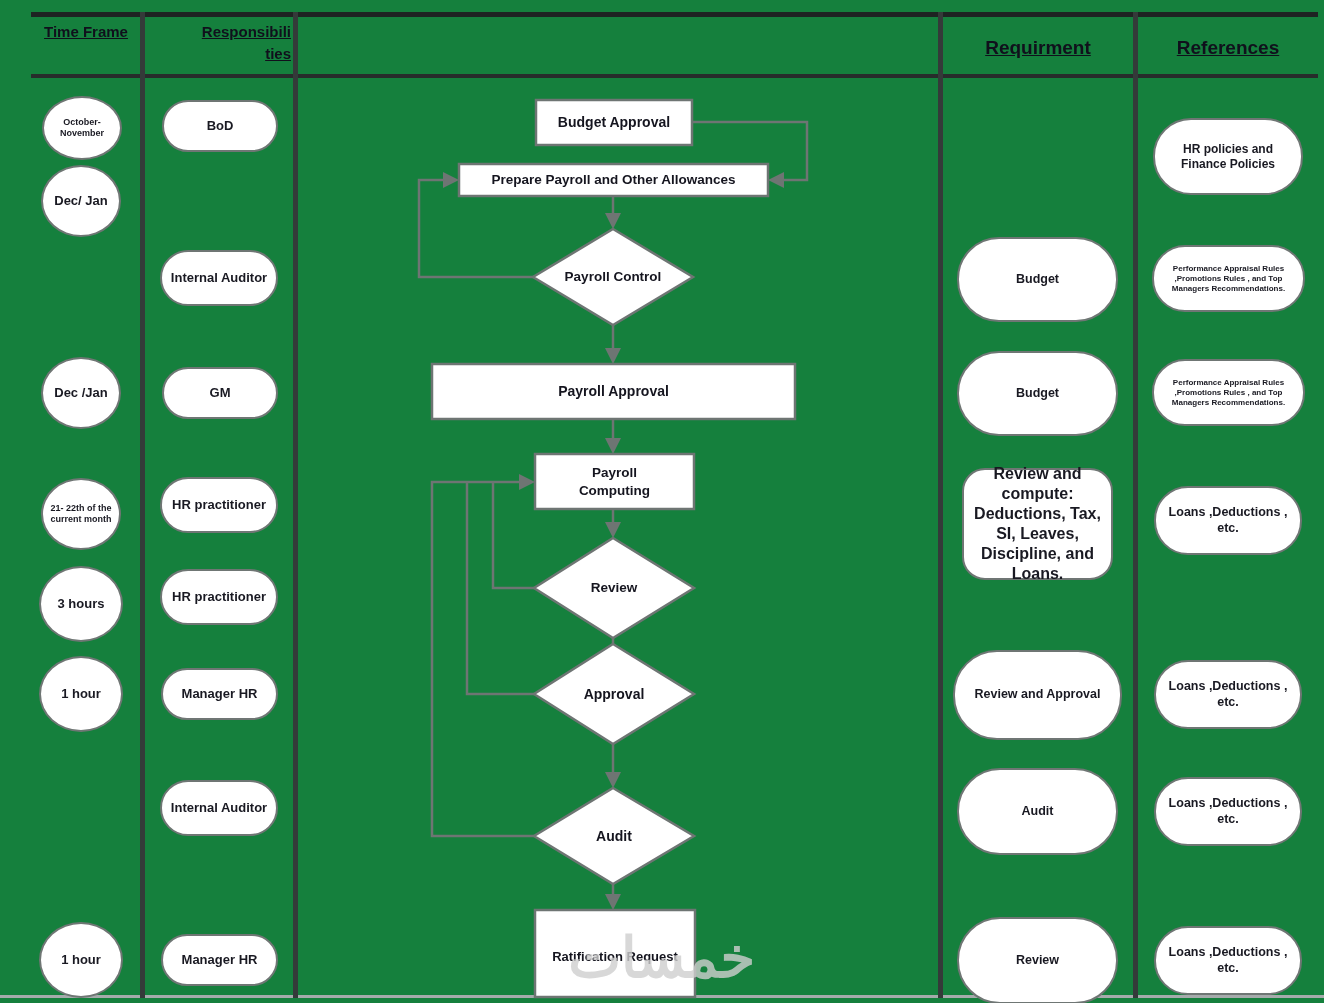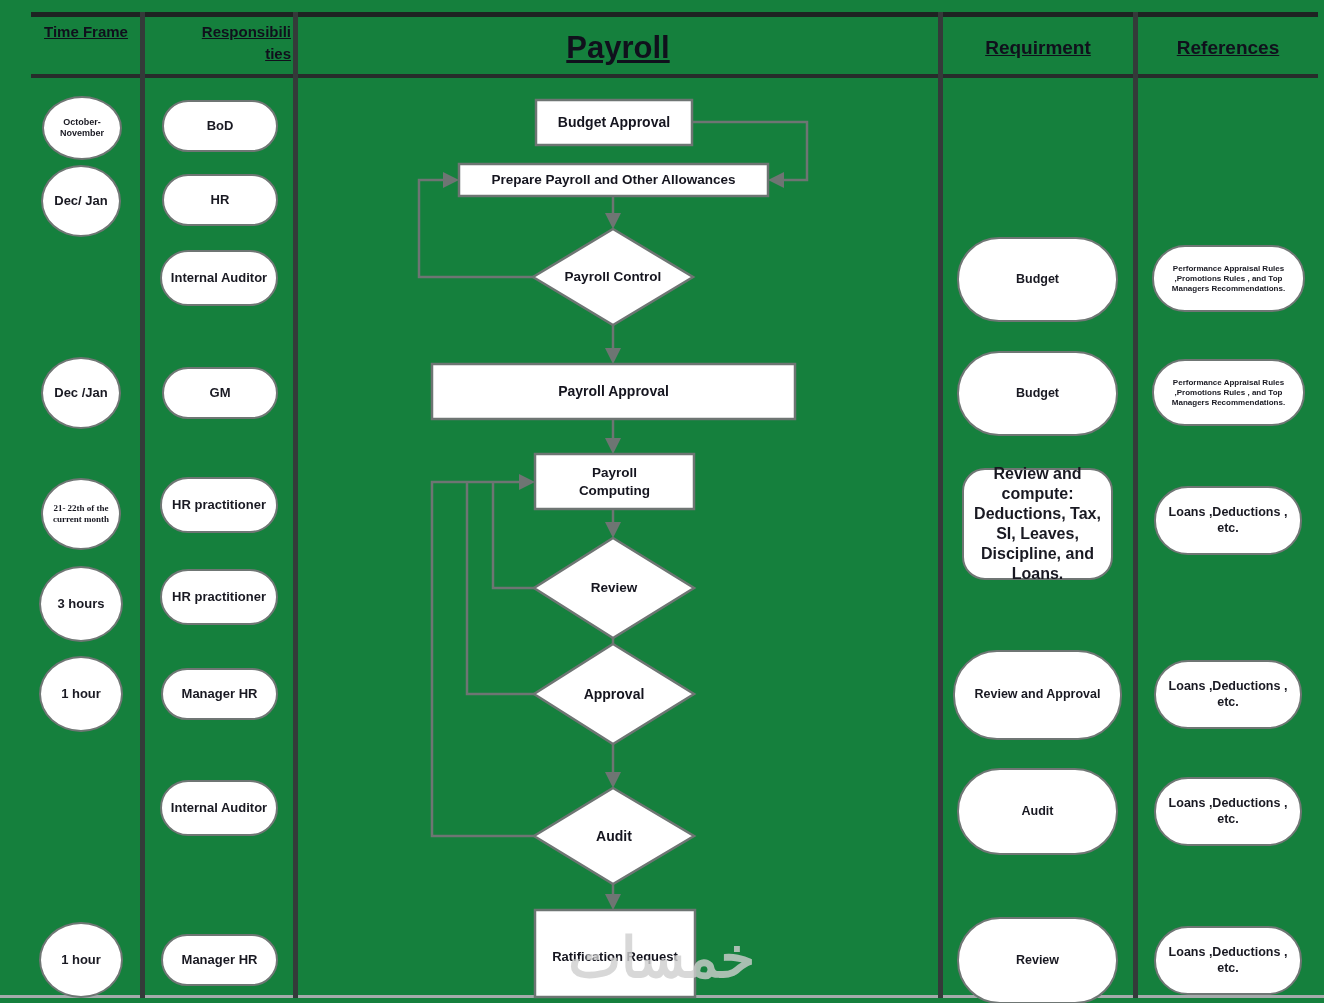--- a/index.html
+++ b/index.html
@@ -47,49 +47,48 @@
   <div class="vline" style="left:140px;top:12px;width:5px;height:986px;"></div>
   <div class="vline" style="left:293px;top:12px;width:5px;height:986px;"></div>
   <div class="vline" style="left:938px;top:12px;width:5px;height:986px;"></div>
   <div class="vline" style="left:1133px;top:12px;width:5px;height:986px;"></div>
 
   <div class="hdr" style="left:33px;top:21px;width:106px;font-size:15px;">Time Frame</div>
   <div class="hdr" style="left:147px;top:21px;width:144px;font-size:15px;text-align:right;">
     <span>Responsibili</span><br>
     <span>ties</span>
   </div>
-  <div class="hdr" style="left:298px;top:26px;width:640px;font-size:31px;">Payroll</div>
   <div class="hdr" style="left:943px;top:34px;width:190px;font-size:19px;">Requirment</div>
   <div class="hdr" style="left:1138px;top:34px;width:180px;font-size:19px;">References</div>
 
   <div class="oval circle" style="left:42px;top:96px;width:80px;height:64px;font-size:9px;">October- November</div>
   <div class="oval circle" style="left:41px;top:357px;width:80px;height:72px;font-size:13px;">Dec /Jan</div>
   <div class="oval circle" style="left:41px;top:165px;width:80px;height:72px;font-size:13px;">Dec/ Jan</div>
-  <div class="oval circle" style="left:41px;top:478px;width:80px;height:72px;font-size:9px;font-family:Liberation Serif, serif;">21- 22th of the current month</div>
+  <div class="oval circle" style="left:41px;top:478px;width:80px;height:72px;font-size:9px;">21- 22th of the current month</div>
   <div class="oval circle" style="left:39px;top:566px;width:84px;height:76px;font-size:13px;">3 hours</div>
   <div class="oval circle" style="left:39px;top:656px;width:84px;height:76px;font-size:13px;">1 hour</div>
   <div class="oval circle" style="left:39px;top:922px;width:84px;height:76px;font-size:13px;">1 hour</div>
 
   <div class="oval" style="left:162px;top:100px;width:116px;height:52px;border-radius:26px;font-size:13px;">BoD</div>
-  <div class="oval" style="left:162px;top:174px;width:116px;height:52px;border-radius:26px;font-size:13px;">HR</div>
   <div class="oval" style="left:160px;top:250px;width:118px;height:56px;border-radius:28px;font-size:13px;">Internal Auditor</div>
   <div class="oval" style="left:162px;top:367px;width:116px;height:52px;border-radius:26px;font-size:13px;">GM</div>
   <div class="oval" style="left:160px;top:477px;width:118px;height:56px;border-radius:28px;font-size:13px;">HR practitioner</div>
   <div class="oval" style="left:160px;top:569px;width:118px;height:56px;border-radius:28px;font-size:13px;">HR practitioner</div>
   <div class="oval" style="left:161px;top:668px;width:117px;height:52px;border-radius:26px;font-size:13px;">Manager HR</div>
   <div class="oval" style="left:160px;top:780px;width:118px;height:56px;border-radius:28px;font-size:13px;">Internal Auditor</div>
   <div class="oval" style="left:161px;top:934px;width:117px;height:52px;border-radius:26px;font-size:13px;">Manager HR</div>
 
   <div class="oval" style="left:957px;top:237px;width:161px;height:85px;border-radius:42px;font-size:12.5px;">Budget</div>
   <div class="oval" style="left:957px;top:351px;width:161px;height:85px;border-radius:42px;font-size:12.5px;">Budget</div>
   <div class="oval" style="left:962px;top:468px;width:151px;height:112px;border-radius:23px;font-size:16px;">Review and compute: Deductions, Tax, SI, Leaves, Discipline, and Loans.</div>
   <div class="oval" style="left:953px;top:650px;width:169px;height:90px;border-radius:44px;font-size:12.5px;">Review and Approval</div>
   <div class="oval" style="left:957px;top:768px;width:161px;height:87px;border-radius:43px;font-size:12.5px;">Audit</div>
   <div class="oval" style="left:957px;top:917px;width:161px;height:87px;border-radius:43px;font-size:12.5px;">Review</div>
 
+  <div class="oval" style="left:1153px;top:118px;width:150px;height:77px;border-radius:38px;font-size:12px;">HR policies and Finance Policies</div>
   <div class="oval" style="left:1152px;top:245px;width:153px;height:67px;border-radius:33px;font-size:8px;">Performance Appraisal Rules ,Promotions Rules , and Top Managers Recommendations.</div>
   <div class="oval" style="left:1152px;top:359px;width:153px;height:67px;border-radius:33px;font-size:8px;">Performance Appraisal Rules ,Promotions Rules , and Top Managers Recommendations.</div>
   <div class="oval" style="left:1154px;top:486px;width:148px;height:69px;border-radius:34px;font-size:12.5px;">Loans ,Deductions , etc.</div>
   <div class="oval" style="left:1154px;top:660px;width:148px;height:69px;border-radius:34px;font-size:12.5px;">Loans ,Deductions , etc.</div>
   <div class="oval" style="left:1154px;top:777px;width:148px;height:69px;border-radius:34px;font-size:12.5px;">Loans ,Deductions , etc.</div>
   <div class="oval" style="left:1154px;top:926px;width:148px;height:69px;border-radius:34px;font-size:12.5px;">Loans ,Deductions , etc.</div>
 
   <svg class="flow" width="1324" height="1003" viewBox="0 0 1324 1003">
 
     <path d="M692 122 H807 V180 H772"></path>

